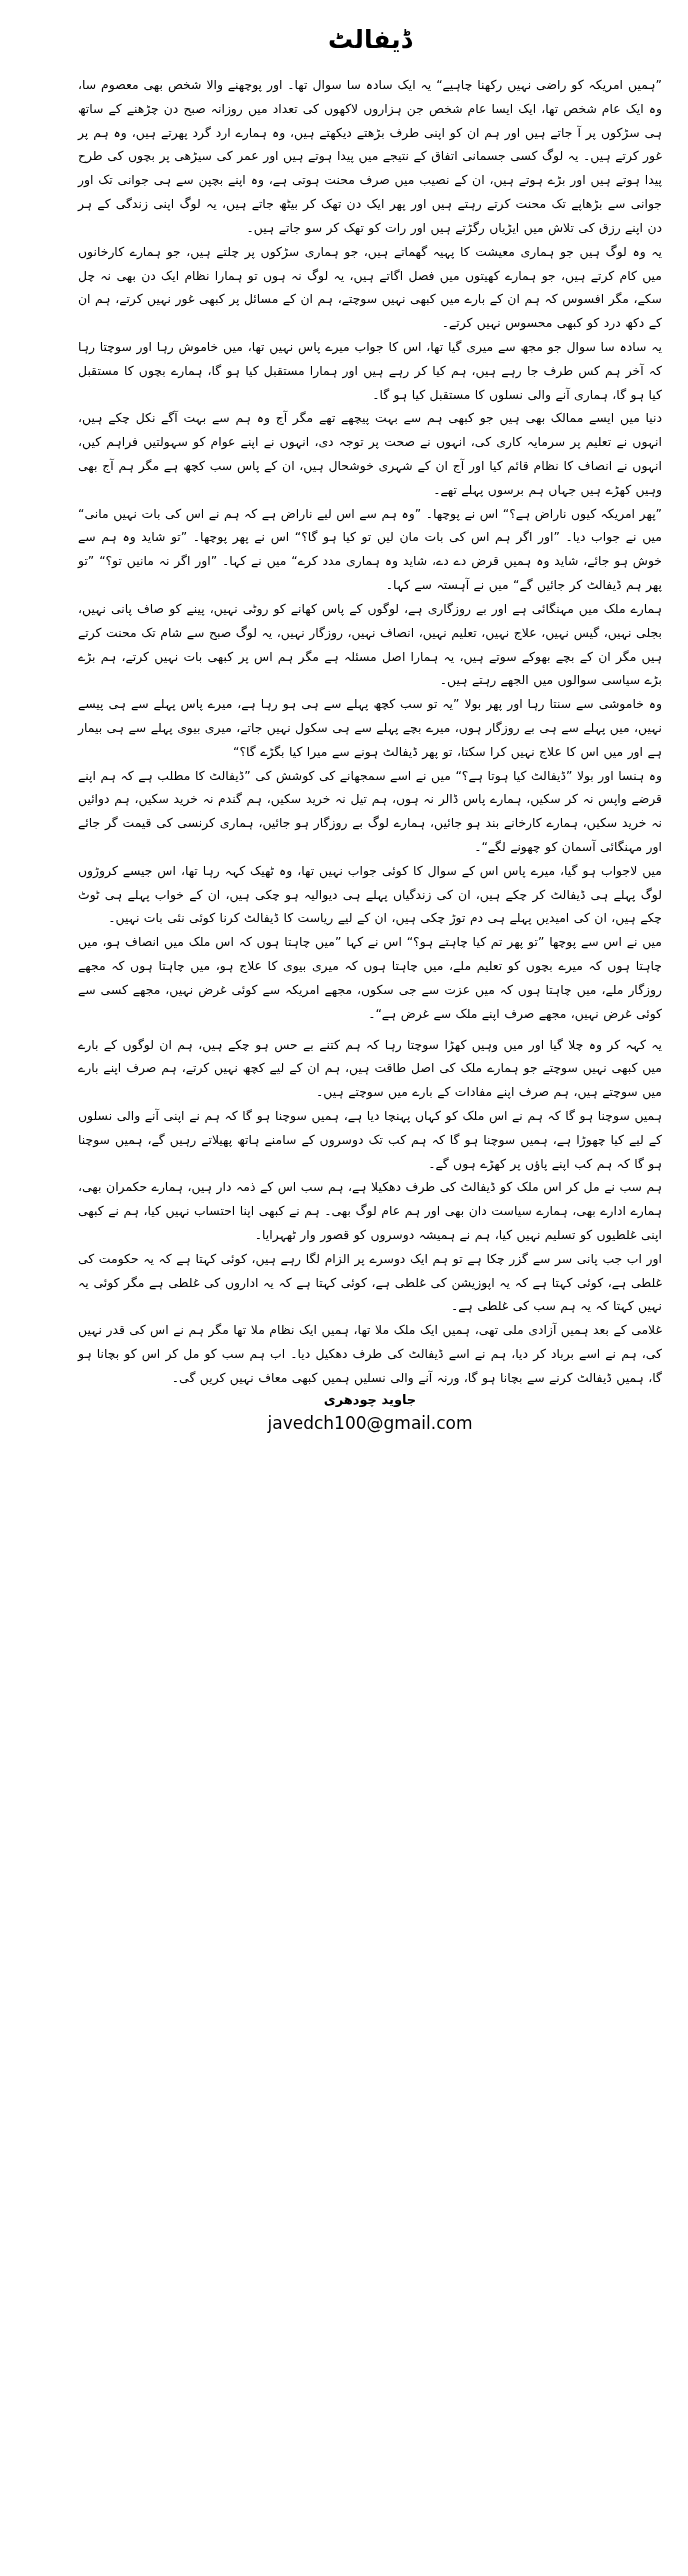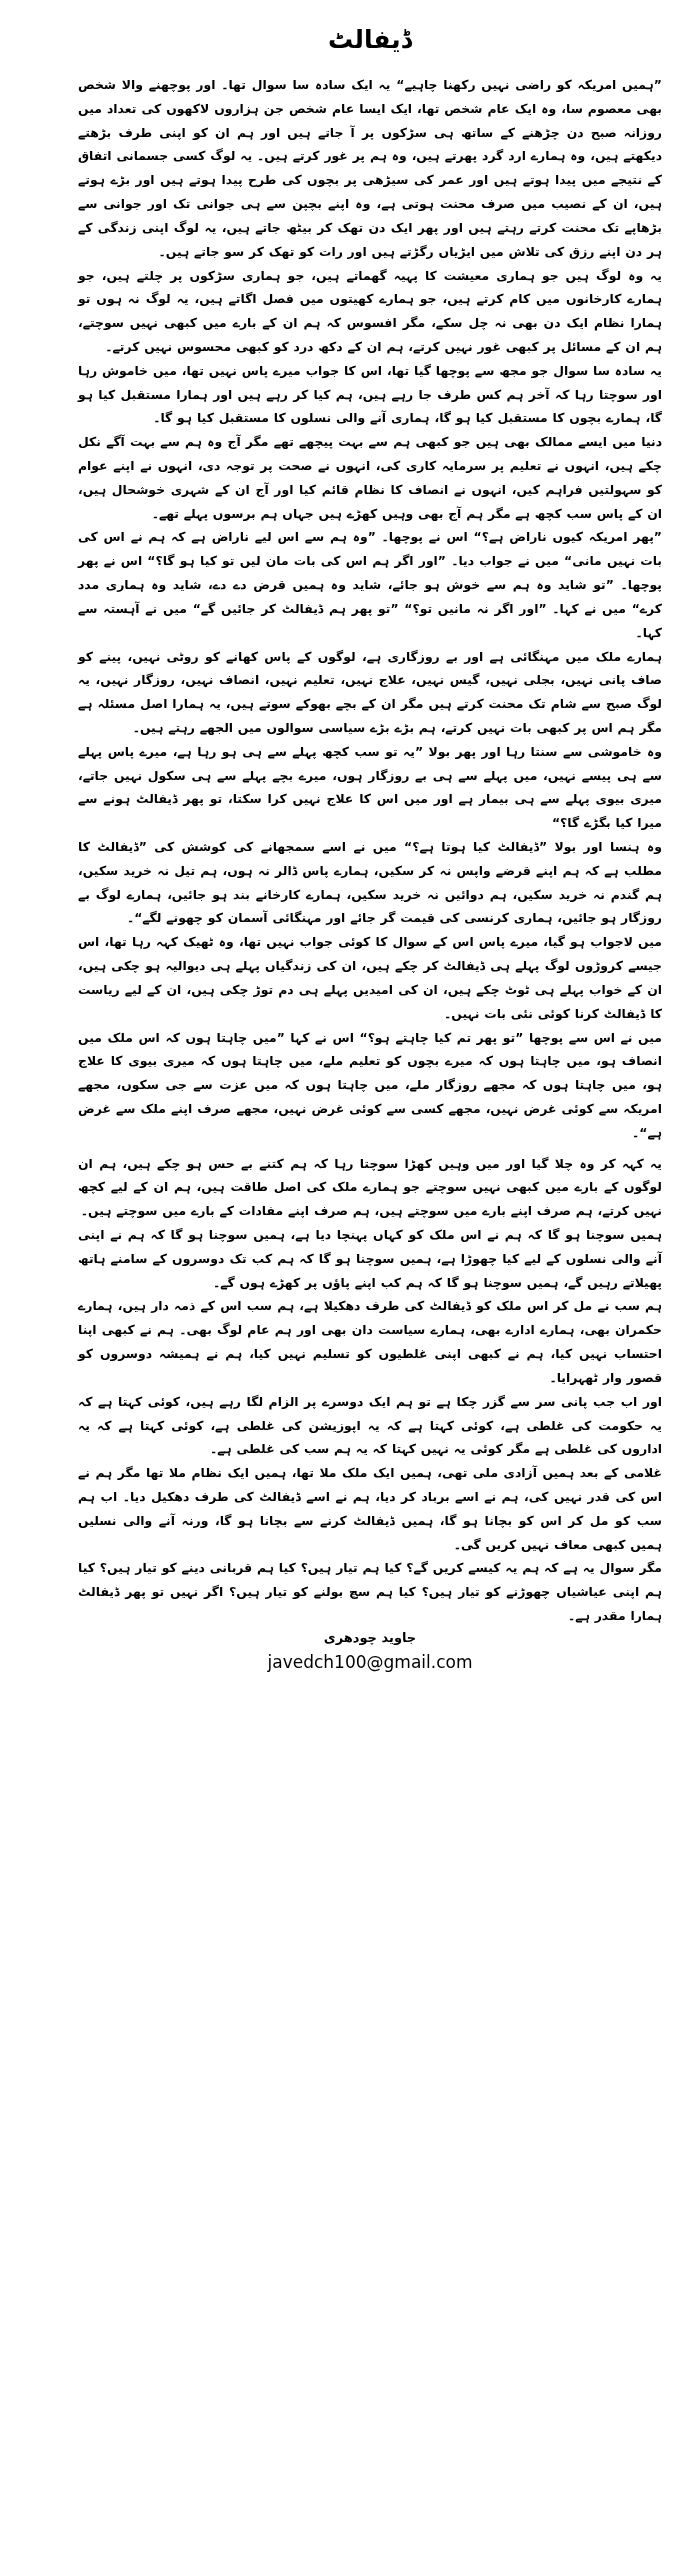--- a/index.html
+++ b/index.html
@@ -33,21 +33,20 @@
   .body-text {
     font-size: 12.4px;
     line-height: 1.92;
     text-align: justify;
     text-align-last: right;
     word-spacing: 0.5px;
   }
   .body-text p {
     margin: 0 0 0 0;
     text-indent: 0;
-    font-weight: bold;
   }
   .para-gap {
     height: 7px;
   }
   .signature {
     text-align: center;
     font-size: 12.5px;
     line-height: 1.6;
   }
   .signature .name {
@@ -63,35 +62,34 @@
 </head>
 <body>
 
 <div class="page">
 
   <div class="title">ڈیفالٹ</div>
 
   <div class="body-text">
     <p>”ہمیں امریکہ کو راضی نہیں رکھنا چاہیے“ یہ ایک سادہ سا سوال تھا۔ اور پوچھنے والا شخص بھی معصوم سا، وہ ایک عام شخص تھا، ایک ایسا عام شخص جن ہزاروں لاکھوں کی تعداد میں روزانہ صبح دن چڑھنے کے ساتھ ہی سڑکوں پر آ جاتے ہیں اور ہم ان کو اپنی طرف بڑھتے دیکھتے ہیں، وہ ہمارے ارد گرد پھرتے ہیں، وہ ہم پر غور کرتے ہیں۔ یہ لوگ کسی جسمانی اتفاق کے نتیجے میں پیدا ہوتے ہیں اور عمر کی سیڑھی پر بچوں کی طرح پیدا ہوتے ہیں اور بڑے ہوتے ہیں، ان کے نصیب میں صرف محنت ہوتی ہے، وہ اپنے بچپن سے ہی جوانی تک اور جوانی سے بڑھاپے تک محنت کرتے رہتے ہیں اور پھر ایک دن تھک کر بیٹھ جاتے ہیں، یہ لوگ اپنی زندگی کے ہر دن اپنے رزق کی تلاش میں ایڑیاں رگڑتے ہیں اور رات کو تھک کر سو جاتے ہیں۔</p>
     <p>یہ وہ لوگ ہیں جو ہماری معیشت کا پہیہ گھماتے ہیں، جو ہماری سڑکوں پر چلتے ہیں، جو ہمارے کارخانوں میں کام کرتے ہیں، جو ہمارے کھیتوں میں فصل اگاتے ہیں، یہ لوگ نہ ہوں تو ہمارا نظام ایک دن بھی نہ چل سکے، مگر افسوس کہ ہم ان کے بارے میں کبھی نہیں سوچتے، ہم ان کے مسائل پر کبھی غور نہیں کرتے، ہم ان کے دکھ درد کو کبھی محسوس نہیں کرتے۔</p>
-    <p>یہ سادہ سا سوال جو مجھ سے پوچھا گیا تھا، اس کا جواب میرے پاس نہیں تھا، میں خاموش رہا اور سوچتا رہا کہ آخر ہم کس طرف جا رہے ہیں، ہم کیا کر رہے ہیں اور ہمارا مستقبل کیا ہو گا، ہمارے بچوں کا مستقبل کیا ہو گا، ہماری آنے والی نسلوں کا مستقبل کیا ہو گا۔</p>
+    <p>یہ سادہ سا سوال جو مجھ سے میری گیا تھا، اس کا جواب میرے پاس نہیں تھا، میں خاموش رہا اور سوچتا رہا کہ آخر ہم کس طرف جا رہے ہیں، ہم کیا کر رہے ہیں اور ہمارا مستقبل کیا ہو گا، ہمارے بچوں کا مستقبل کیا ہو گا، ہماری آنے والی نسلوں کا مستقبل کیا ہو گا۔</p>
     <p>دنیا میں ایسے ممالک بھی ہیں جو کبھی ہم سے بہت پیچھے تھے مگر آج وہ ہم سے بہت آگے نکل چکے ہیں، انہوں نے تعلیم پر سرمایہ کاری کی، انہوں نے صحت پر توجہ دی، انہوں نے اپنے عوام کو سہولتیں فراہم کیں، انہوں نے انصاف کا نظام قائم کیا اور آج ان کے شہری خوشحال ہیں، ان کے پاس سب کچھ ہے مگر ہم آج بھی وہیں کھڑے ہیں جہاں ہم برسوں پہلے تھے۔</p>
     <p>”پھر امریکہ کیوں ناراض ہے؟“ اس نے پوچھا۔ ”وہ ہم سے اس لیے ناراض ہے کہ ہم نے اس کی بات نہیں مانی“ میں نے جواب دیا۔ ”اور اگر ہم اس کی بات مان لیں تو کیا ہو گا؟“ اس نے پھر پوچھا۔ ”تو شاید وہ ہم سے خوش ہو جائے، شاید وہ ہمیں قرض دے دے، شاید وہ ہماری مدد کرے“ میں نے کہا۔ ”اور اگر نہ مانیں تو؟“ ”تو پھر ہم ڈیفالٹ کر جائیں گے“ میں نے آہستہ سے کہا۔</p>
     <p>ہمارے ملک میں مہنگائی ہے اور بے روزگاری ہے، لوگوں کے پاس کھانے کو روٹی نہیں، پینے کو صاف پانی نہیں، بجلی نہیں، گیس نہیں، علاج نہیں، تعلیم نہیں، انصاف نہیں، روزگار نہیں، یہ لوگ صبح سے شام تک محنت کرتے ہیں مگر ان کے بچے بھوکے سوتے ہیں، یہ ہمارا اصل مسئلہ ہے مگر ہم اس پر کبھی بات نہیں کرتے، ہم بڑے بڑے سیاسی سوالوں میں الجھے رہتے ہیں۔</p>
     <p>وہ خاموشی سے سنتا رہا اور پھر بولا ”یہ تو سب کچھ پہلے سے ہی ہو رہا ہے، میرے پاس پہلے سے ہی پیسے نہیں، میں پہلے سے ہی بے روزگار ہوں، میرے بچے پہلے سے ہی سکول نہیں جاتے، میری بیوی پہلے سے ہی بیمار ہے اور میں اس کا علاج نہیں کرا سکتا، تو پھر ڈیفالٹ ہونے سے میرا کیا بگڑے گا؟“</p>
     <p>وہ ہنسا اور بولا ”ڈیفالٹ کیا ہوتا ہے؟“ میں نے اسے سمجھانے کی کوشش کی ”ڈیفالٹ کا مطلب ہے کہ ہم اپنے قرضے واپس نہ کر سکیں، ہمارے پاس ڈالر نہ ہوں، ہم تیل نہ خرید سکیں، ہم گندم نہ خرید سکیں، ہم دوائیں نہ خرید سکیں، ہمارے کارخانے بند ہو جائیں، ہمارے لوگ بے روزگار ہو جائیں، ہماری کرنسی کی قیمت گر جائے اور مہنگائی آسمان کو چھونے لگے“۔</p>
     <p>میں لاجواب ہو گیا، میرے پاس اس کے سوال کا کوئی جواب نہیں تھا، وہ ٹھیک کہہ رہا تھا، اس جیسے کروڑوں لوگ پہلے ہی ڈیفالٹ کر چکے ہیں، ان کی زندگیاں پہلے ہی دیوالیہ ہو چکی ہیں، ان کے خواب پہلے ہی ٹوٹ چکے ہیں، ان کی امیدیں پہلے ہی دم توڑ چکی ہیں، ان کے لیے ریاست کا ڈیفالٹ کرنا کوئی نئی بات نہیں۔</p>
     <p>میں نے اس سے پوچھا ”تو پھر تم کیا چاہتے ہو؟“ اس نے کہا ”میں چاہتا ہوں کہ اس ملک میں انصاف ہو، میں چاہتا ہوں کہ میرے بچوں کو تعلیم ملے، میں چاہتا ہوں کہ میری بیوی کا علاج ہو، میں چاہتا ہوں کہ مجھے روزگار ملے، میں چاہتا ہوں کہ میں عزت سے جی سکوں، مجھے امریکہ سے کوئی غرض نہیں، مجھے کسی سے کوئی غرض نہیں، مجھے صرف اپنے ملک سے غرض ہے“۔</p>
     <div class="para-gap"></div>
     <p>یہ کہہ کر وہ چلا گیا اور میں وہیں کھڑا سوچتا رہا کہ ہم کتنے بے حس ہو چکے ہیں، ہم ان لوگوں کے بارے میں کبھی نہیں سوچتے جو ہمارے ملک کی اصل طاقت ہیں، ہم ان کے لیے کچھ نہیں کرتے، ہم صرف اپنے بارے میں سوچتے ہیں، ہم صرف اپنے مفادات کے بارے میں سوچتے ہیں۔</p>
     <p>ہمیں سوچنا ہو گا کہ ہم نے اس ملک کو کہاں پہنچا دیا ہے، ہمیں سوچنا ہو گا کہ ہم نے اپنی آنے والی نسلوں کے لیے کیا چھوڑا ہے، ہمیں سوچنا ہو گا کہ ہم کب تک دوسروں کے سامنے ہاتھ پھیلاتے رہیں گے، ہمیں سوچنا ہو گا کہ ہم کب اپنے پاؤں پر کھڑے ہوں گے۔</p>
     <p>ہم سب نے مل کر اس ملک کو ڈیفالٹ کی طرف دھکیلا ہے، ہم سب اس کے ذمہ دار ہیں، ہمارے حکمران بھی، ہمارے ادارے بھی، ہمارے سیاست دان بھی اور ہم عام لوگ بھی۔ ہم نے کبھی اپنا احتساب نہیں کیا، ہم نے کبھی اپنی غلطیوں کو تسلیم نہیں کیا، ہم نے ہمیشہ دوسروں کو قصور وار ٹھہرایا۔</p>
     <p>اور اب جب پانی سر سے گزر چکا ہے تو ہم ایک دوسرے پر الزام لگا رہے ہیں، کوئی کہتا ہے کہ یہ حکومت کی غلطی ہے، کوئی کہتا ہے کہ یہ اپوزیشن کی غلطی ہے، کوئی کہتا ہے کہ یہ اداروں کی غلطی ہے مگر کوئی یہ نہیں کہتا کہ یہ ہم سب کی غلطی ہے۔</p>
     <p>غلامی کے بعد ہمیں آزادی ملی تھی، ہمیں ایک ملک ملا تھا، ہمیں ایک نظام ملا تھا مگر ہم نے اس کی قدر نہیں کی، ہم نے اسے برباد کر دیا، ہم نے اسے ڈیفالٹ کی طرف دھکیل دیا۔ اب ہم سب کو مل کر اس کو بچانا ہو گا، ہمیں ڈیفالٹ کرنے سے بچانا ہو گا، ورنہ آنے والی نسلیں ہمیں کبھی معاف نہیں کریں گی۔</p>
-    <p>مگر سوال یہ ہے کہ ہم یہ کیسے کریں گے؟ کیا ہم تیار ہیں؟ کیا ہم قربانی دینے کو تیار ہیں؟ کیا ہم اپنی عیاشیاں چھوڑنے کو تیار ہیں؟ کیا ہم سچ بولنے کو تیار ہیں؟ اگر نہیں تو پھر ڈیفالٹ ہمارا مقدر ہے۔</p>
   </div>
 
   <div class="signature">
     <div class="name">جاوید چودھری</div>
     <div class="email">javedch100@gmail.com</div>
   </div>
 
 </div>
 
 

